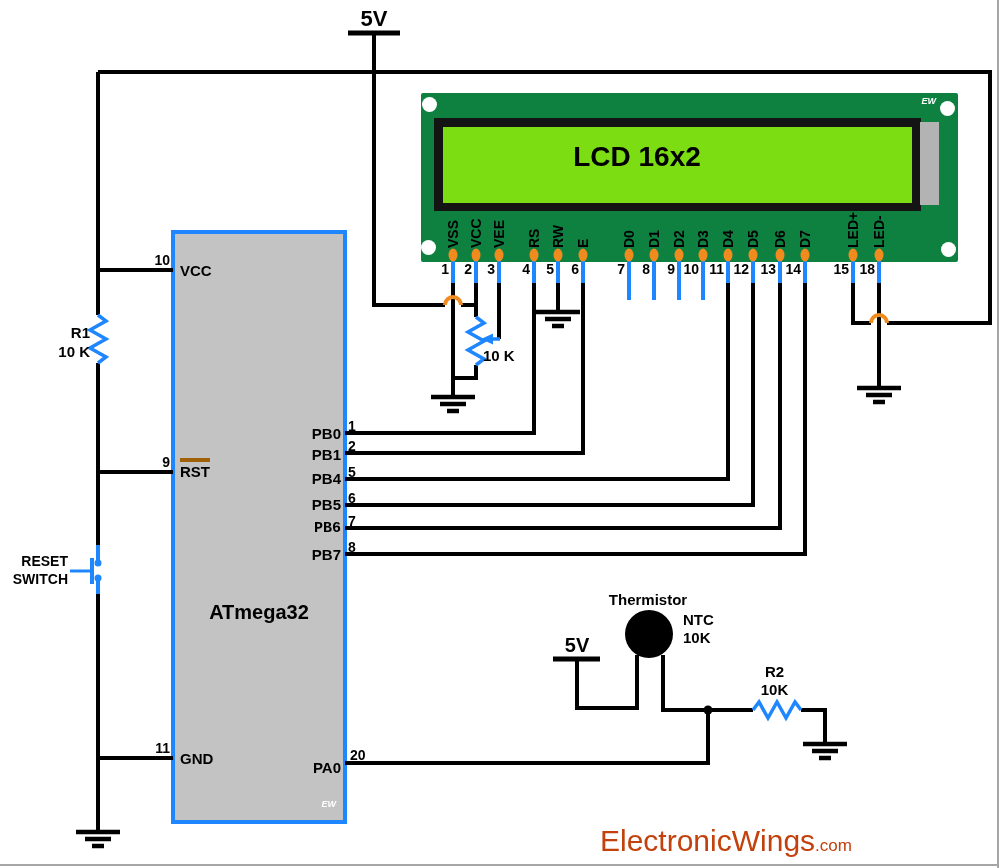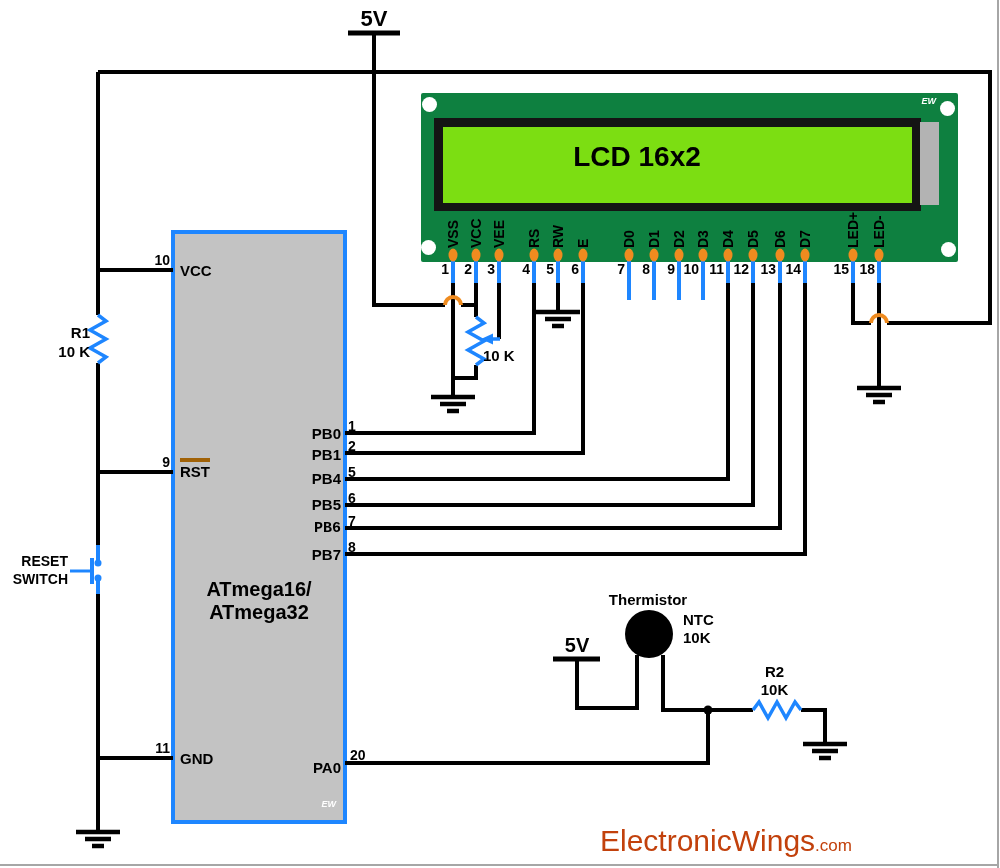--- a/index.html
+++ b/index.html
@@ -80,21 +80,20 @@
   <div class="pinnum" style="left:653px;">9</div>
   <div class="pinnum" style="left:677px;">10</div>
   <div class="pinnum" style="left:702px;">11</div>
   <div class="pinnum" style="left:727px;">12</div>
   <div class="pinnum" style="left:754px;">13</div>
   <div class="pinnum" style="left:779px;">14</div>
   <div class="pinnum" style="left:827px;">15</div>
   <div class="pinnum" style="left:853px;">18</div>
 
   <div id="mcu-body"></div>
-  <div class="t ct b20" style="left:171px;top:578px;width:176px;">ATmega16/</div>
   <div class="t ct b20" style="left:171px;top:601px;width:176px;">ATmega32</div>
   <div class="ew" style="left:300px;top:799px;width:36px;text-align:right;">EW</div>
 
   <svg width="1000" height="868" viewBox="0 0 1000 868">
     <defs>
       <g id="gnd-sym" stroke="#000" stroke-width="4.5" fill="none">
         <line x1="-22" y1="0" x2="22" y2="0"></line>
         <line x1="-13" y1="7" x2="13" y2="7"></line>
         <line x1="-6" y1="14" x2="6" y2="14"></line>
       </g>

